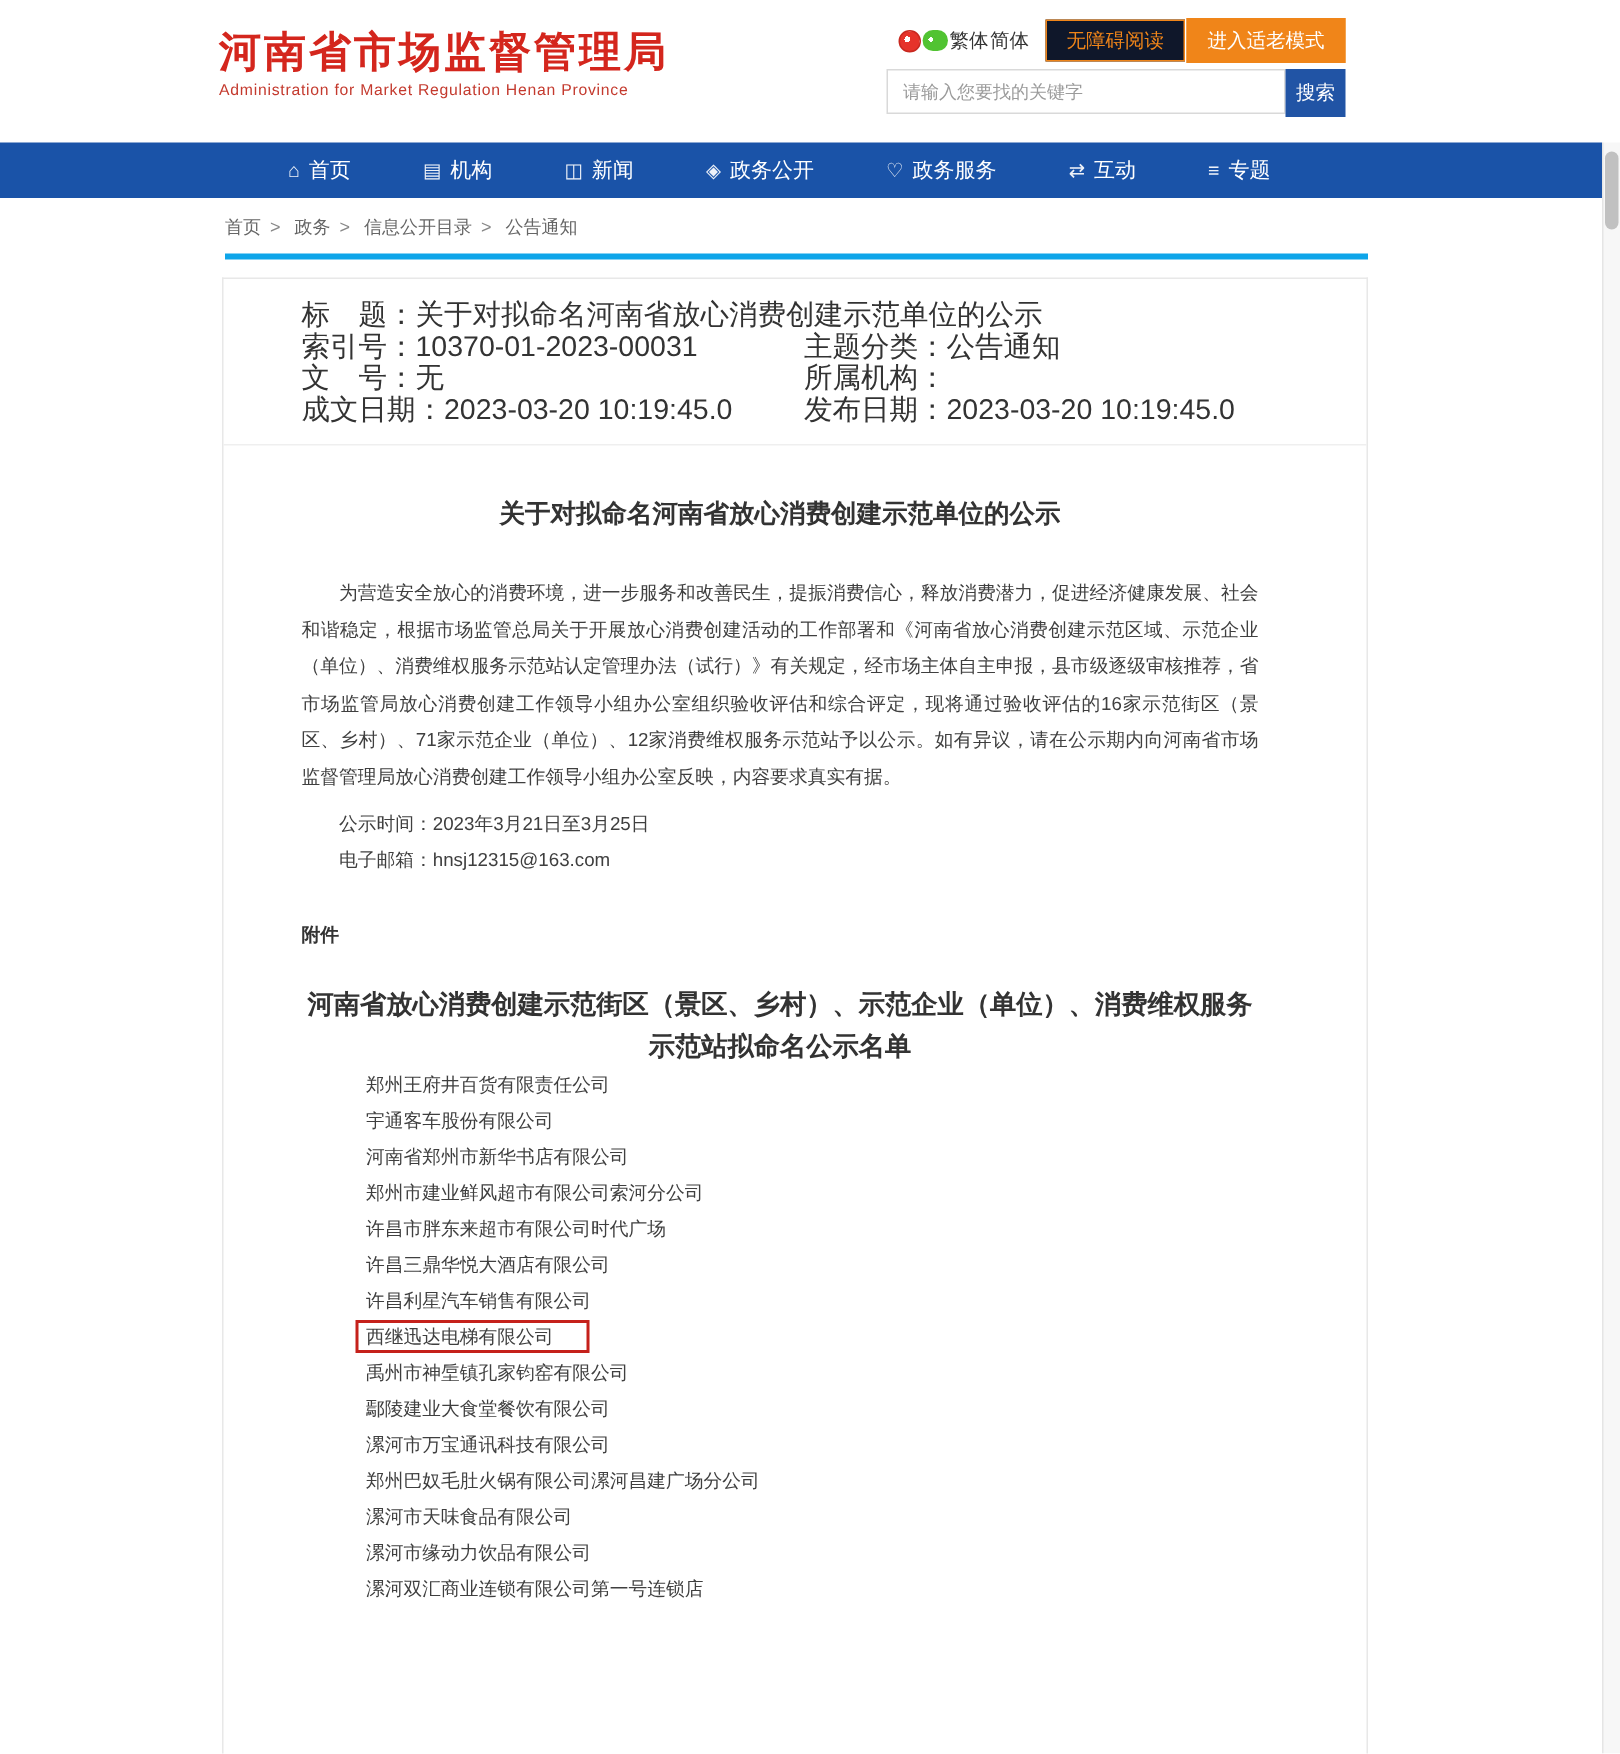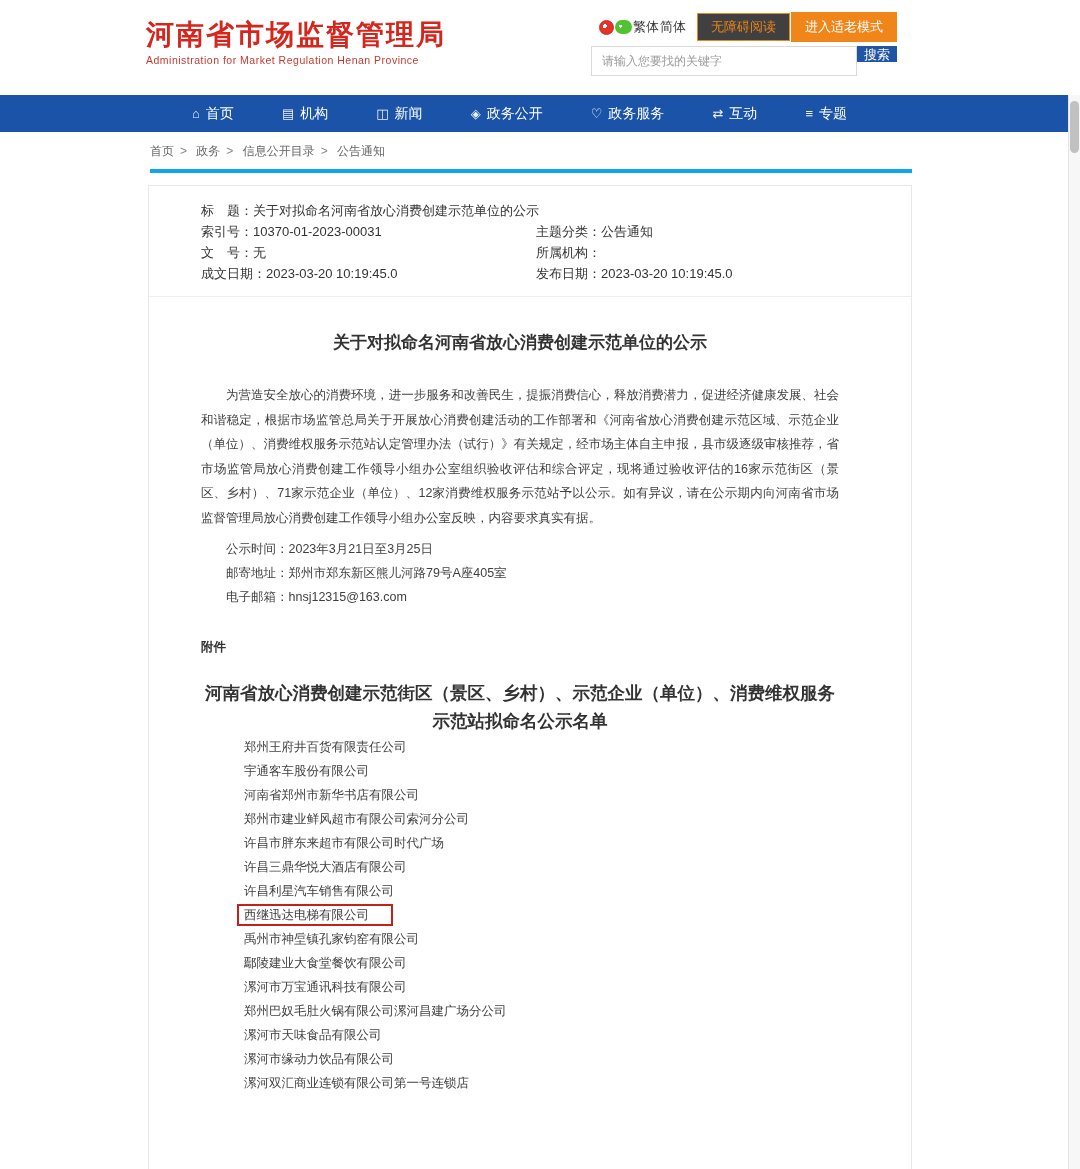--- a/index.html
+++ b/index.html
@@ -21,38 +21,38 @@
   
   .header{position:relative;height:95px;background:#fff;}
   .logo{position:absolute;left:146px;top:20px;}
   .logo-title{font-size:28px;font-weight:bold;color:var(--accent-red);letter-spacing:2px;line-height:30px;}
   .logo-sub{font-size:10.5px;color:#c43a2e;margin-top:4px;letter-spacing:.5px;}
   .header-top{position:absolute;right:183px;top:12px;display:flex;align-items:center;gap:1px;}
   .soc{display:inline-block;width:15px;height:15px;border-radius:50%;}
   .weibo{background:radial-gradient(circle at 38% 40%,#fff 0 2px,#e6332a 2px);border:1px solid #c8281f;}
   .wechat{width:17px;height:14px;border-radius:7px;background:radial-gradient(circle at 32% 45%,#fff 0 1.5px,#51c332 1.5px),radial-gradient(circle at 62% 45%,#fff 0 1.5px,transparent 1.5px);background-color:#51c332;}
   .lang{font-size:13px;color:#333;cursor:pointer;}
-  .btn-access{margin-left:10px;border:1px solid var(--orange);color:var(--orange);background:#404040;font-size:13px;padding:4px 13px;cursor:pointer;}
+  .btn-access{margin-left:10px;border:1px solid var(--orange);color:var(--orange);background:#0f172a;font-size:13px;padding:4px 13px;cursor:pointer;}
   .btn-elder{border:1px solid var(--orange);background:var(--orange);color:#fff;font-size:13px;padding:5px 13px;cursor:pointer;}
   .search-row{position:absolute;right:183px;top:46px;display:flex;}
   .search-input{width:266px;height:30px;border:1px solid #d9d9d9;padding:0 10px;font-size:12px;color:#333;outline:none;}
   .search-input::placeholder{color:#9b9b9b;}
-  .search-btn{width:40px;height:16px;background:var(--search-blue);color:#fff;border:none;font-size:13px;cursor:pointer;}
+  .search-btn{width:40px;height:32px;background:var(--search-blue);color:#fff;border:none;font-size:13px;cursor:pointer;}
   
   .nav{position:absolute;top:95px;left:0;width:1068px;height:37px;background:var(--nav-blue);}
   .nav-inner{margin-left:150px;width:745px;height:100%;display:flex;justify-content:space-between;align-items:center;padding:0 48px 0 42px;}
   .nav-item{display:flex;align-items:center;gap:6px;color:#fff;font-size:14px;cursor:pointer;white-space:nowrap;}
   .nav-ico{font-size:13px;opacity:.92;}
   
   .crumbbar{position:absolute;top:143px;left:150px;width:762px;font-size:12px;color:#666;padding-bottom:9px;border-bottom:4px solid #0ea5e9;}
   .crumbbar a{color:#666;text-decoration:none;cursor:pointer;}
   .crumb-sep{margin:0 6px;color:#888;}
   
   .content-box{position:absolute;left:148px;top:185px;width:764px;height:990px;border:1px solid var(--line-gray);border-bottom:none;background:#fff;}
-  .meta{padding:14px 0 12px 52px;font-size:13px;color:#333;border-bottom:1px solid #efefef;}
+  .meta{padding:14px 0 12px 52px;font-size:19px;color:#333;border-bottom:1px solid #efefef;}
   .meta-row{display:grid;grid-template-columns:335px 1fr;line-height:21px;}
   .meta-row.full{grid-template-columns:1fr;}
   .meta-cell{white-space:nowrap;}
   .meta-label{color:#333;}
   
   .article{padding:0 72px 0 52px;color:var(--text-dark);}
   .art-title{margin-top:34px;text-align:center;font-size:17px;font-weight:bold;color:#333;}
   .para{margin-top:29px;font-size:12.5px;line-height:24.5px;text-align:justify;text-indent:2em;}
   .info-lines{margin-top:7px;}
   .info-line{font-size:12.5px;line-height:24px;text-indent:2em;}
@@ -177,21 +177,20 @@
     </div>
   </div>
 
   <div class="article">
     <div class="art-title">关于对拟命名河南省放心消费创建示范单位的公示</div>
 
     <p class="para">为营造安全放心的消费环境，进一步服务和改善民生，提振消费信心，释放消费潜力，促进经济健康发展、社会和谐稳定，根据市场监管总局关于开展放心消费创建活动的工作部署和《河南省放心消费创建示范区域、示范企业（单位）、消费维权服务示范站认定管理办法（试行）》有关规定，经市场主体自主申报，县市级逐级审核推荐，省市场监管局放心消费创建工作领导小组办公室组织验收评估和综合评定，现将通过验收评估的16家示范街区（景区、乡村）、71家示范企业（单位）、12家消费维权服务示范站予以公示。如有异议，请在公示期内向河南省市场监督管理局放心消费创建工作领导小组办公室反映，内容要求真实有据。</p>
 
     <div class="info-lines">
       <p class="info-line">公示时间：2023年3月21日至3月25日</p>
-      <p class="info-line">邮寄地址：郑州市郑东新区熊儿河路79号A座405室</p>
       <p class="info-line">电子邮箱：hnsj12315@163.com</p>
     </div>
 
     <div class="attach-label">附件</div>
 
     <div class="attach-title">河南省放心消费创建示范街区（景区、乡村）、示范企业（单位）、消费维权服务示范站拟命名公示名单</div>
 
 
     <div class="company-list">
 

